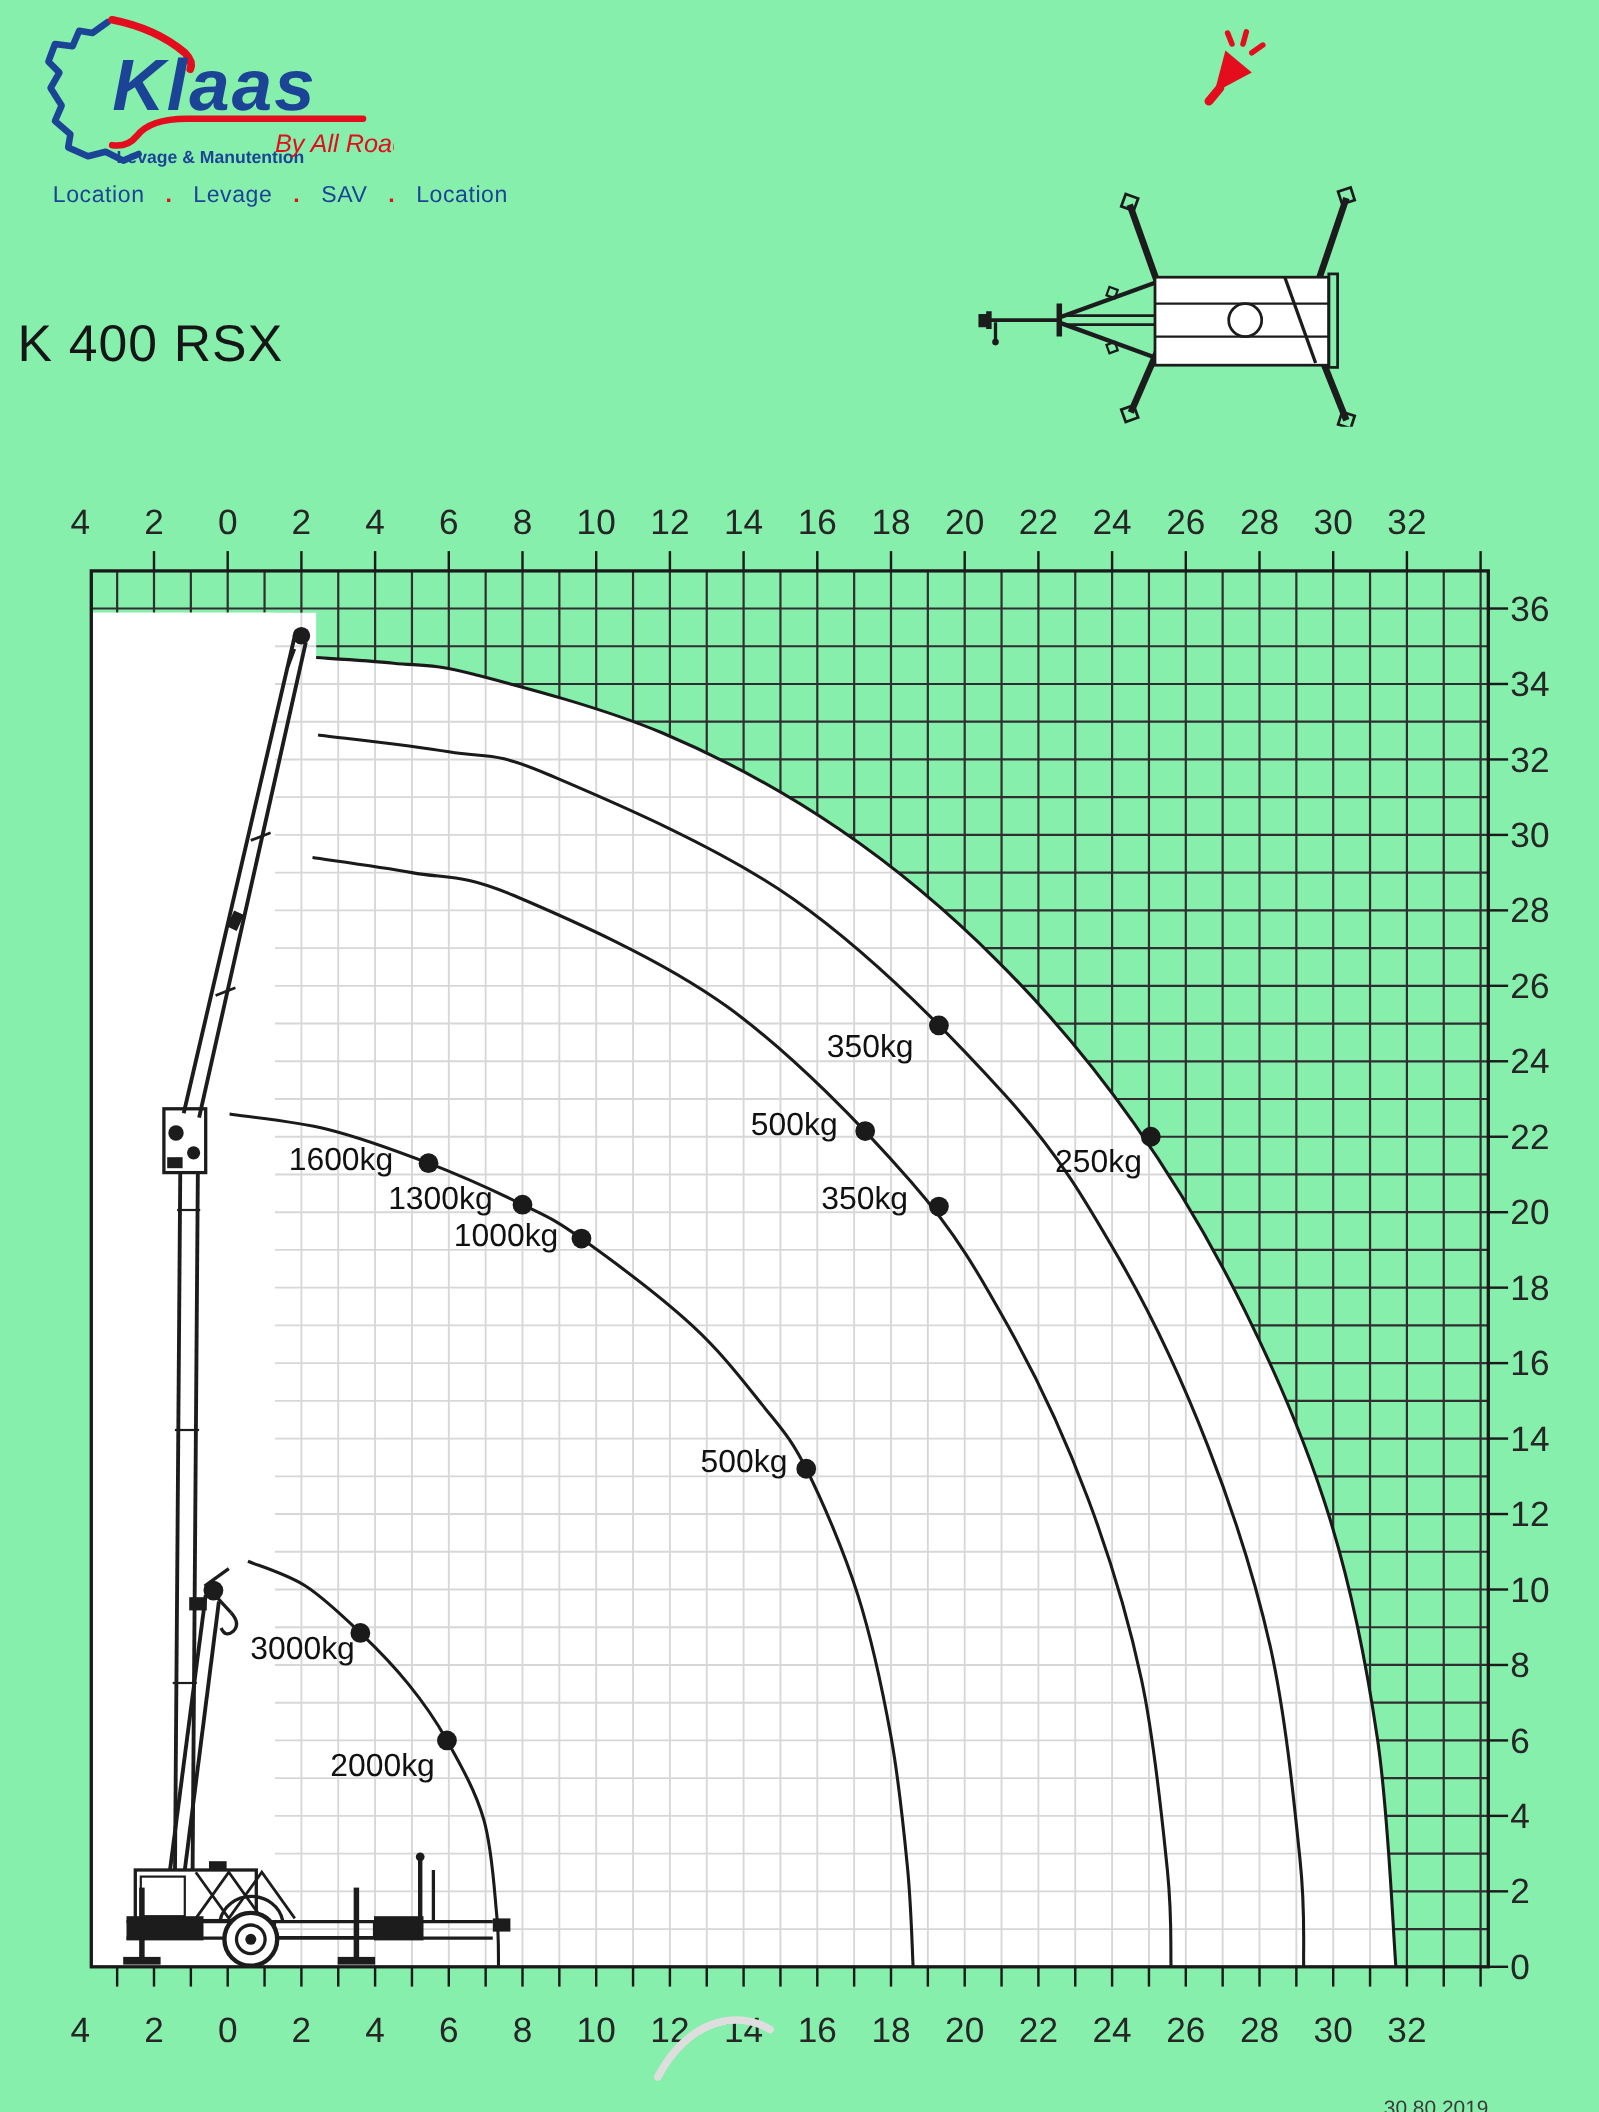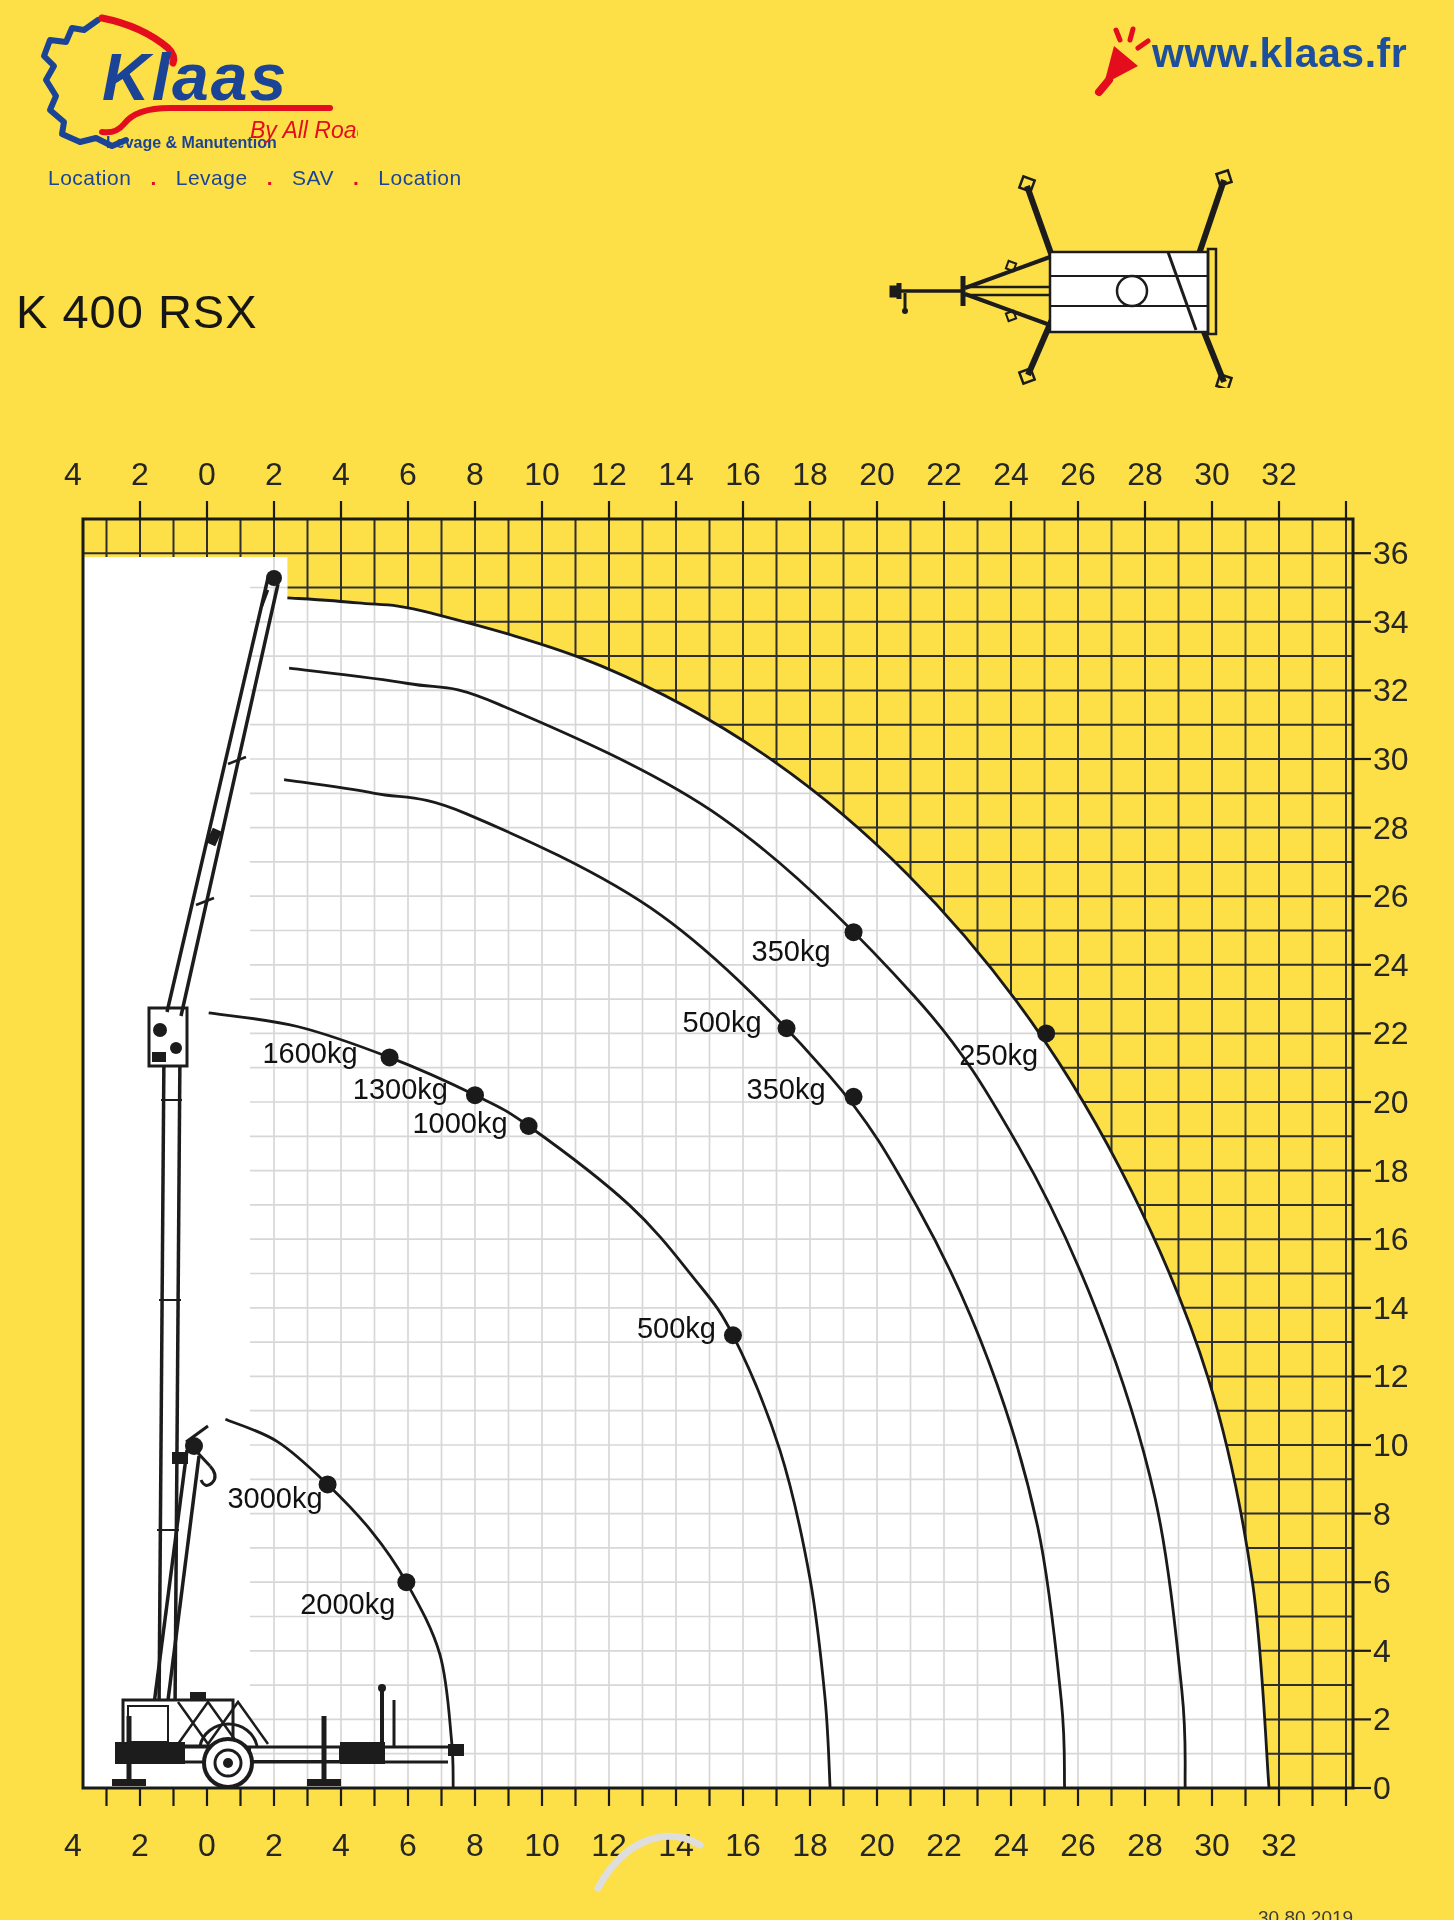--- a/index.html
+++ b/index.html
@@ -1,16 +1,16 @@
 <!DOCTYPE html>
 <html><head>
 <meta charset="utf-8">
 <style>
   html,body{margin:0;padding:0;background:#fff;}
-  .page{position:relative;width:1454px;height:1920px;background:#fde047;
+  .page{position:relative;width:1454px;height:1920px;background:#86efac;
         font-family:"Liberation Sans",sans-serif;overflow:hidden;}
   .abs{position:absolute;}
   .title{font-size:47px;color:#161616;letter-spacing:1px;}
   .tagline{display:flex;gap:19px;font-size:21px;color:#1c4496;letter-spacing:.5px;}
   .tagline .dot{color:#e30d1d;font-weight:bold;}
   .url-text{font-size:41px;font-weight:bold;color:#1d4f9c;letter-spacing:.5px;}
   .date{font-size:19px;color:#3a3a3a;margin-top:19px;}
   svg text{font-family:"Liberation Sans",sans-serif;}
 </style>
 </head>
@@ -42,21 +42,20 @@
       <span>Location</span>
     </div>
 
   <svg class="abs" style="left:1090px;top:18px;" width="70" height="80" viewBox="0 0 70 80">
     <polygon points="14,66 24,28 48,48" fill="#e30d1d"></polygon>
     <line x1="19" y1="62" x2="9" y2="74" stroke="#e30d1d" stroke-width="8" stroke-linecap="round"></line>
     <line x1="30" y1="22" x2="26" y2="12" stroke="#e30d1d" stroke-width="5" stroke-linecap="round"></line>
     <line x1="40" y1="22" x2="43" y2="11" stroke="#e30d1d" stroke-width="5" stroke-linecap="round"></line>
     <line x1="48" y1="30" x2="58" y2="23" stroke="#e30d1d" stroke-width="5" stroke-linecap="round"></line>
   </svg>
-  <div class="abs url-text" style="left:1152px;top:30px;">www.klaas.fr</div>
 
   <div class="abs title" style="left:16px;top:284px;">K 400 RSX</div>
 
   <svg class="abs" style="left:880px;top:148px;" width="370" height="240" viewBox="880 148 370 240">
     <g stroke="#1c1c1c" fill="none">
 
       <line x1="1074" y1="318" x2="1027" y2="186" stroke-width="6"></line>
       <line x1="1070" y1="278" x2="1028" y2="375" stroke-width="6"></line>
       <line x1="1180" y1="310" x2="1224" y2="180" stroke-width="6"></line>
       <line x1="1180" y1="272" x2="1224" y2="382" stroke-width="6"></line>

